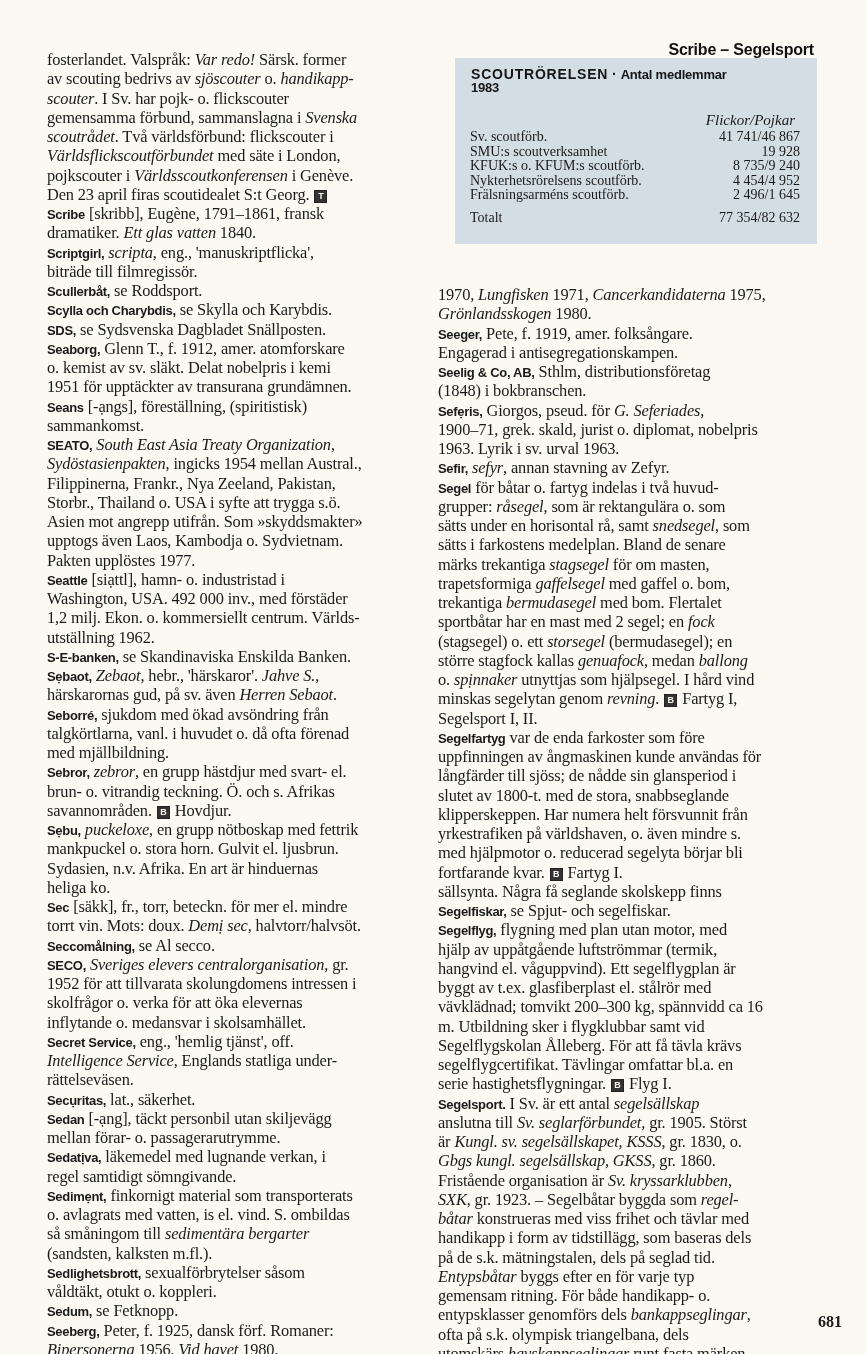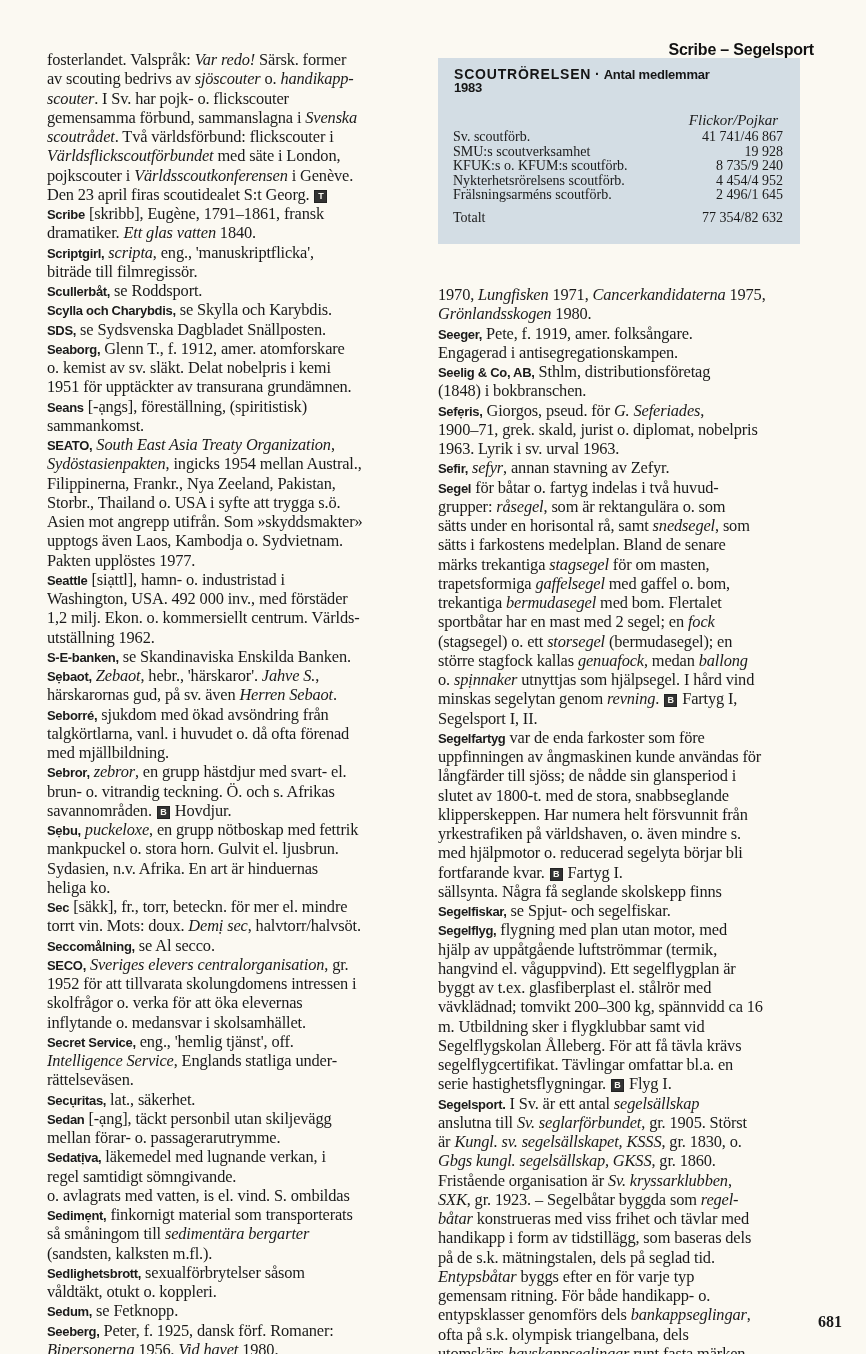--- a/index.html
+++ b/index.html
@@ -31,21 +31,21 @@
   }
   .it { font-style:italic; }
   .ref {
     display:inline-block; width:11px; height:11px;
     border:1.2px solid #222; background:#333; color:#fbf9f2;
     font-family:"Liberation Sans","DejaVu Sans",sans-serif;
     font-weight:bold; font-size:9px; line-height:11px; text-align:center;
     vertical-align:1px; margin:0 1px;
   }
   .factbox {
-    position:absolute; left:438px; top:58px; width:362px; height:186px;
+    position:absolute; left:455px; top:58px; width:362px; height:186px;
     background:#d3dde4;
   }
   .factbox .title {
     position:absolute; left:16px; top:10px; width:340px;
     font-family:"Liberation Sans","DejaVu Sans",sans-serif;
     font-weight:bold; font-size:14px; line-height:13px; color:#151515;
   }
   .factbox .title .main { letter-spacing:0.8px; }
   .factbox .title .sub { font-size:13px; letter-spacing:-0.2px; }
   .factbox .colhead {
@@ -122,22 +122,22 @@
     <div class="line"><span>skolfrågor o. verka för att öka elevernas</span></div>
     <div class="line"><span>inflytande o. medansvar i skolsamhället.</span></div>
     <div class="line"><span class="hw">Secret Service,</span><span> eng., 'hemlig tjänst', off.</span></div>
     <div class="line"><span class="it">Intelligence Service</span><span>, Englands statliga under-</span></div>
     <div class="line"><span>rättelseväsen.</span></div>
     <div class="line"><span class="hw">Secụritas,</span><span> lat., säkerhet.</span></div>
     <div class="line"><span class="hw">Sedan</span><span> [-ạng], täckt personbil utan skiljevägg</span></div>
     <div class="line"><span>mellan förar- o. passagerarutrymme.</span></div>
     <div class="line"><span class="hw">Sedatịva,</span><span> läkemedel med lugnande verkan, i</span></div>
     <div class="line"><span>regel samtidigt sömngivande.</span></div>
+    <div class="line"><span class="hw">Sedimẹnt,</span><span> finkornigt material som transporterats</span></div>
     <div class="line"><span>o. avlagrats med vatten, is el. vind. S. ombildas</span></div>
-    <div class="line"><span class="hw">Sedimẹnt,</span><span> finkornigt material som transporterats</span></div>
     <div class="line"><span>så småningom till </span><span class="it">sedimentära bergarter</span></div>
     <div class="line"><span>(sandsten, kalksten m.fl.).</span></div>
     <div class="line"><span class="hw">Sedlighetsbrott,</span><span> sexualförbrytelser såsom</span></div>
     <div class="line"><span>våldtäkt, otukt o. koppleri.</span></div>
     <div class="line"><span class="hw">Sedum,</span><span> se Fetknopp.</span></div>
     <div class="line"><span class="hw">Seeberg,</span><span> Peter, f. 1925, dansk förf. Romaner:</span></div>
     <div class="line"><span class="it">Bipersonerna</span><span> 1956, </span><span class="it">Vid havet</span><span> 1980.</span></div>
   </div>
 
 <div class="factbox">

